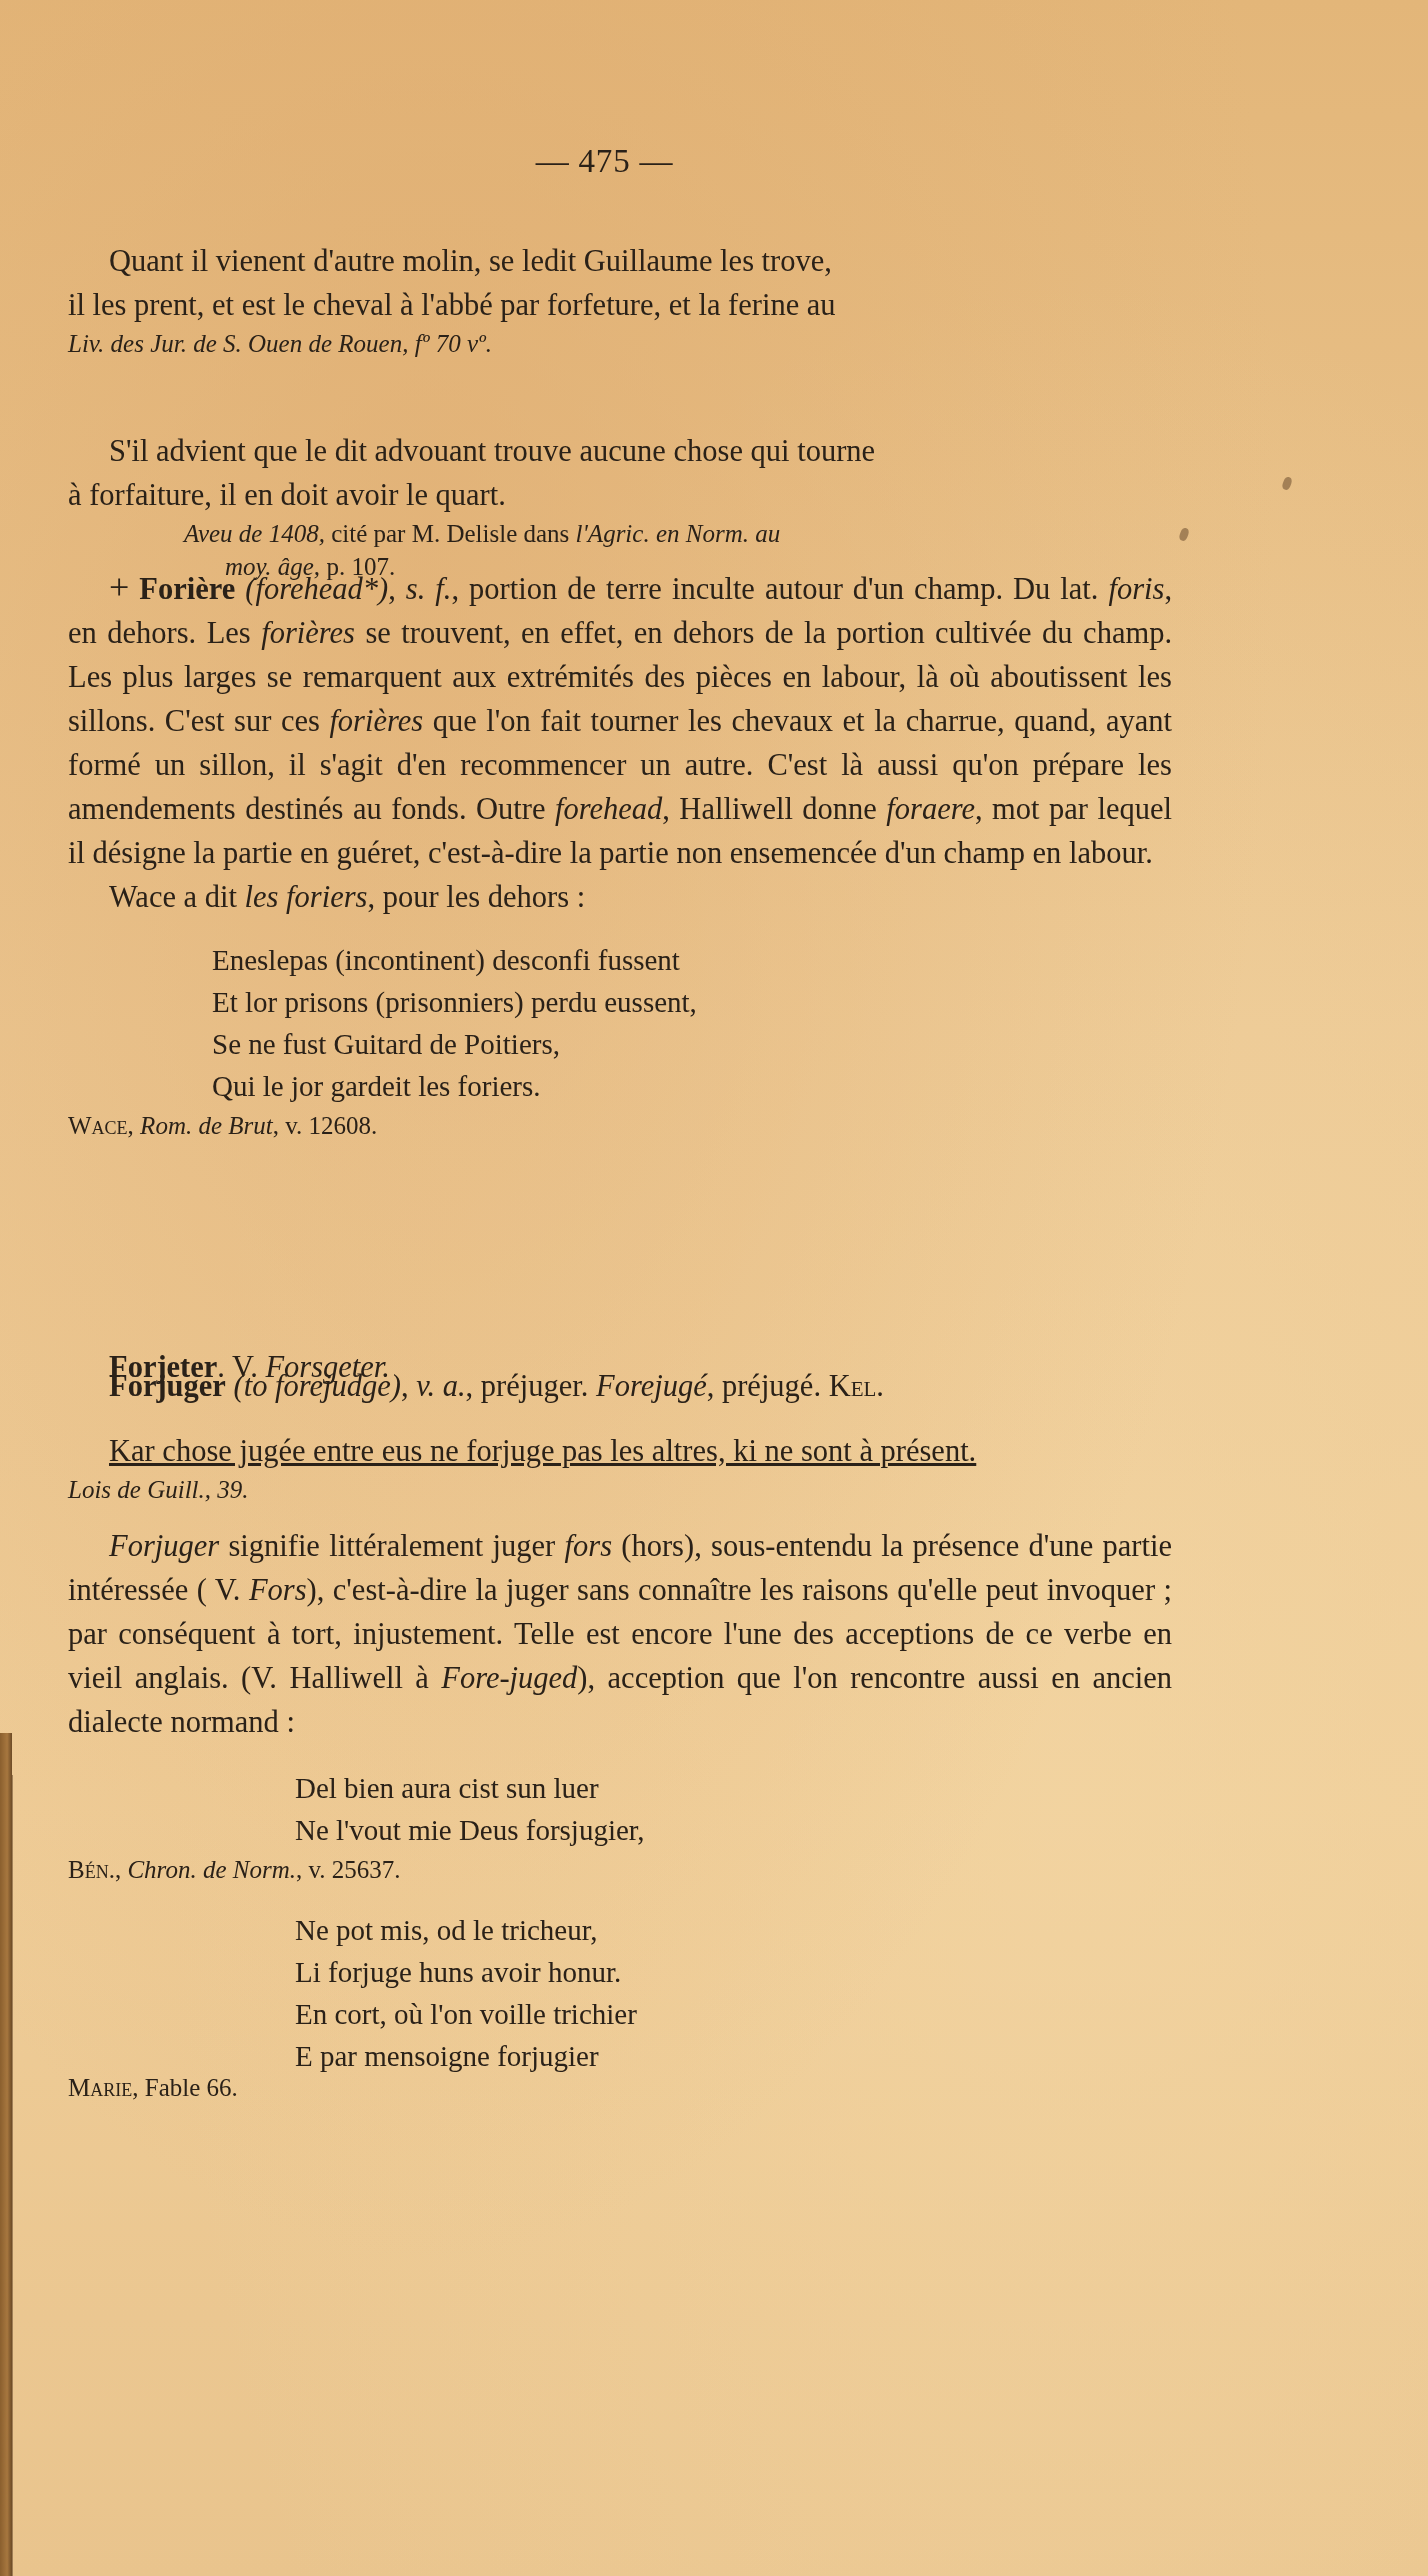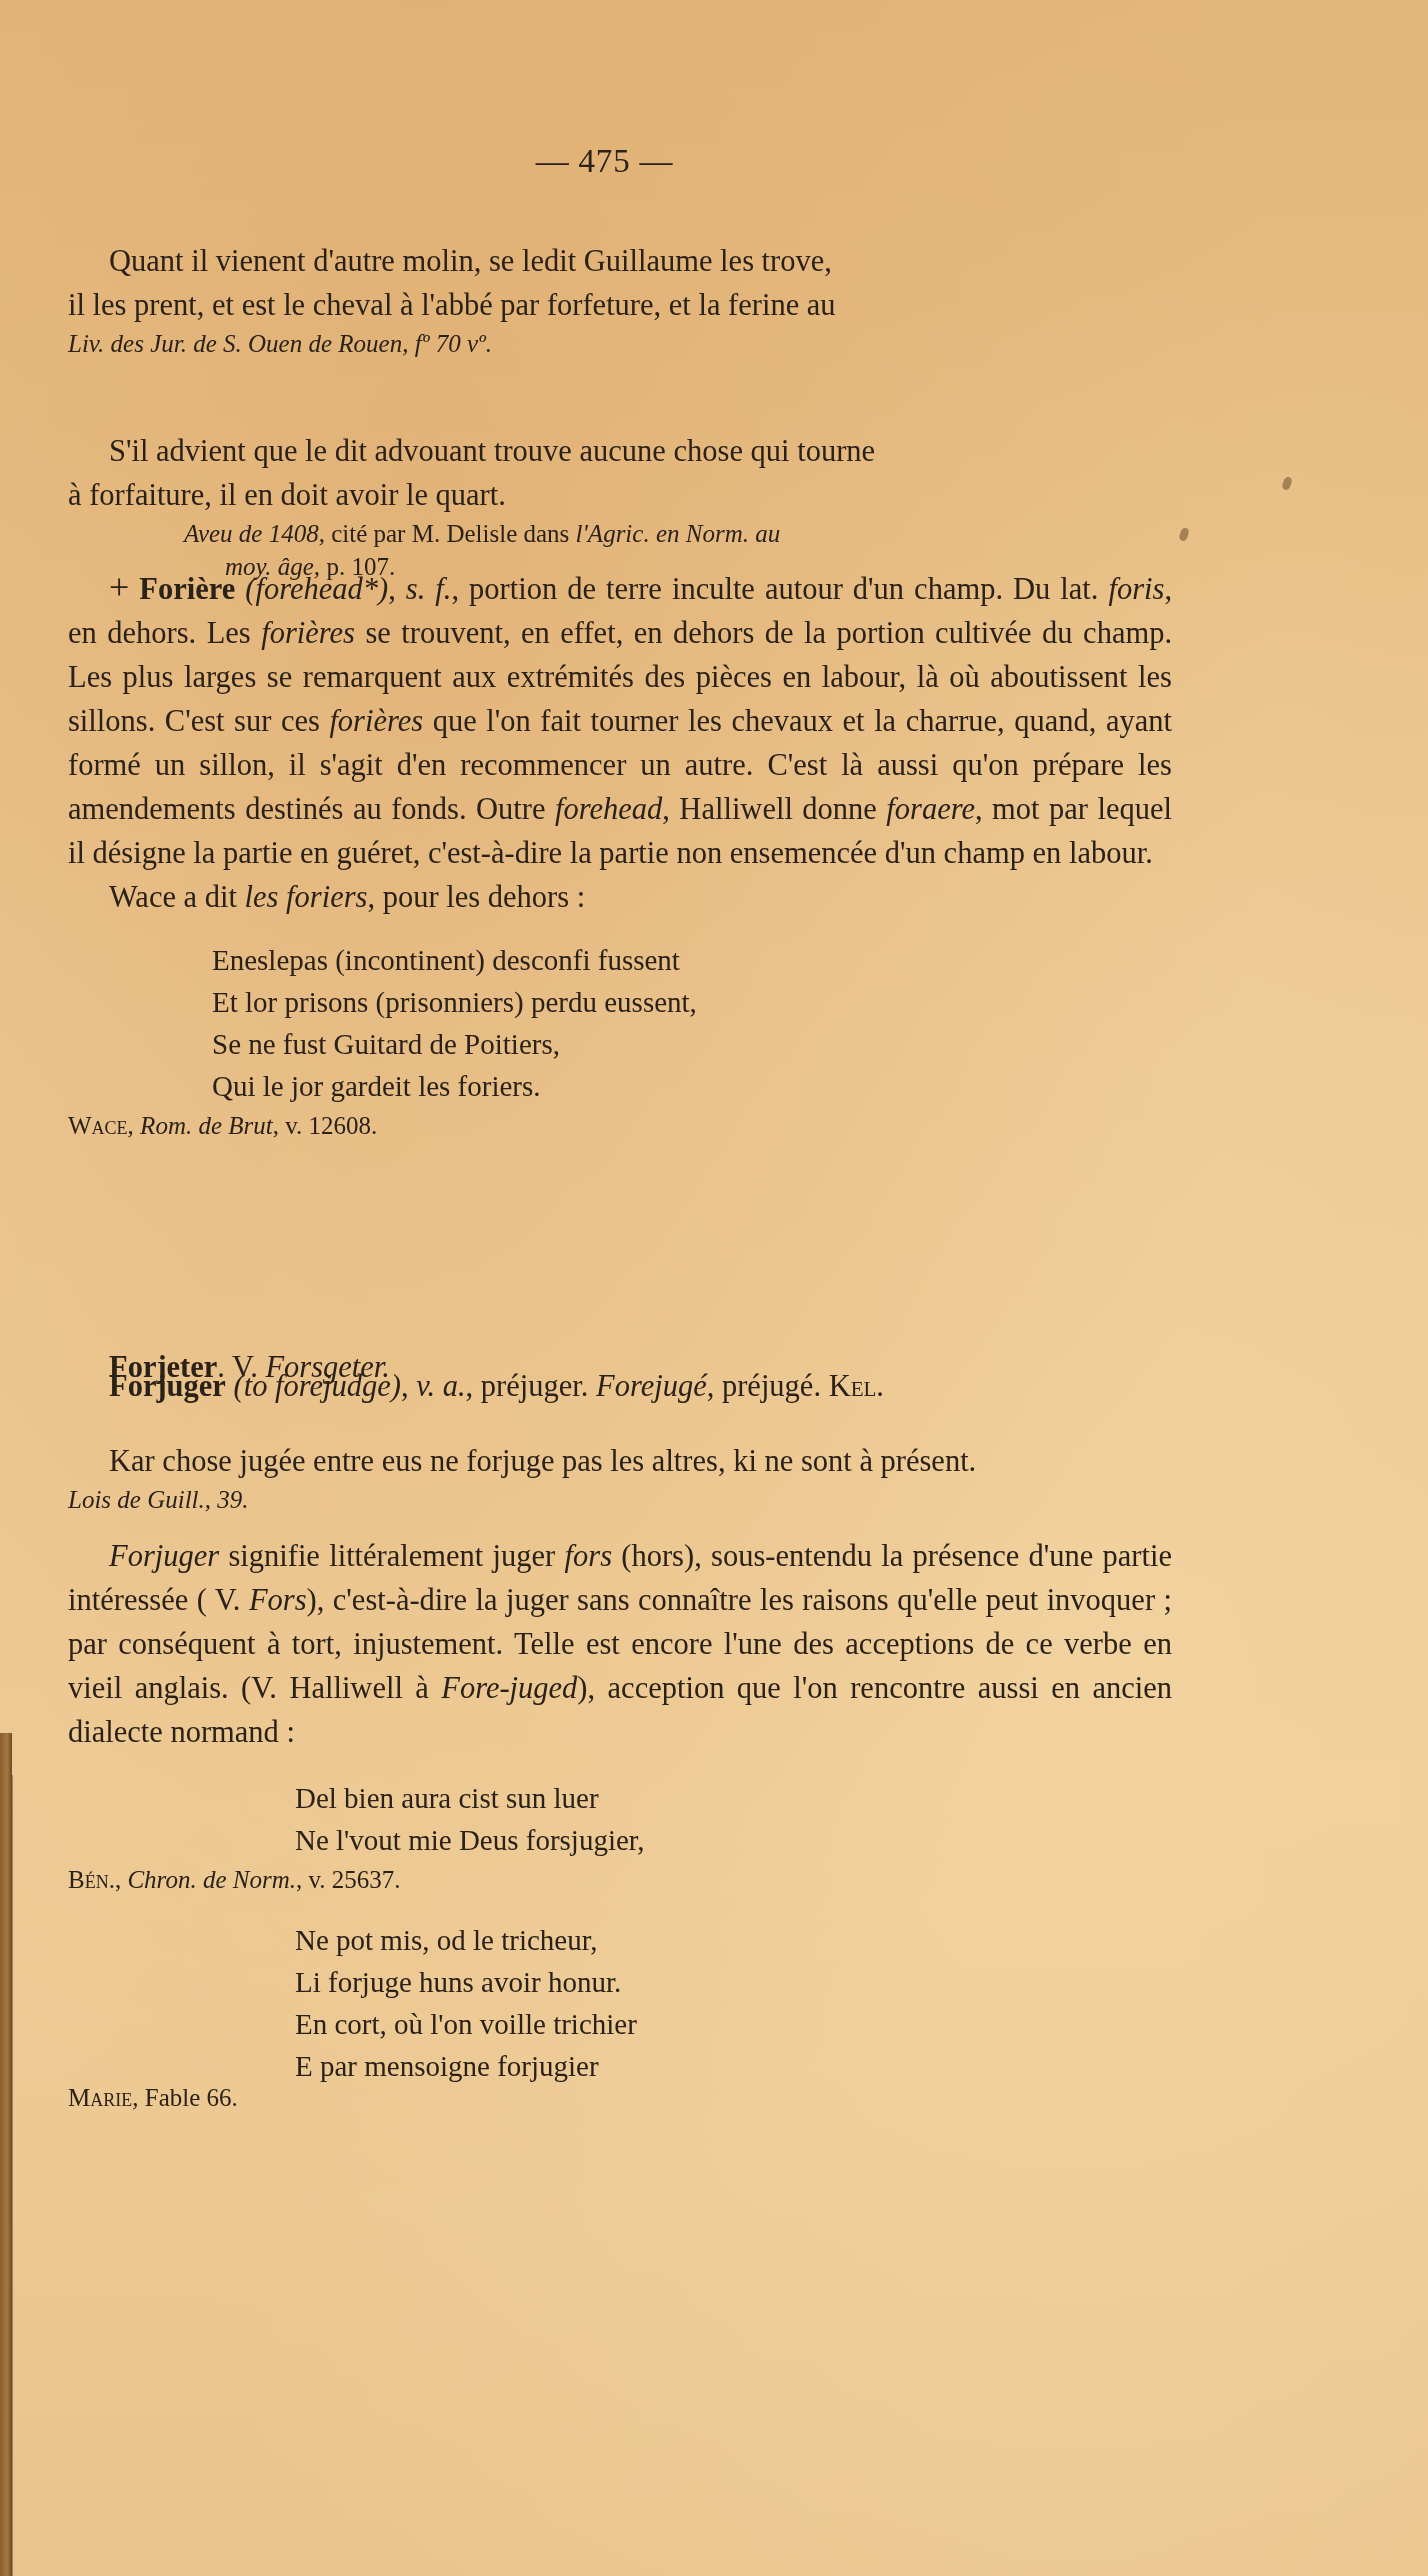--- a/index.html
+++ b/index.html
@@ -76,21 +76,21 @@
       </div>
       <p class="cite" style="padding-right:58px;"><span class="sc">Wace</span>, <i>Rom. de Brut</i><span>, v. 12608.</span></p>
     </div>
 
     <div class="block" style="top:1345px;">
       <p class="indent"><b>Forjeter</b><span>. V. </span><i>Forsgeter.</i></p>
     </div>
 
     <div class="block" style="top:1364px;">
       <p class="indent"><b>Forjuger</b> <i>(to forejudge)</i>, <i>v. a.</i><span>, préjuger. </span><i>Forejugé</i><span>, préjugé. </span><span class="sc">Kel</span>.</p>
-      <p class="indent" style="margin-top:31px;">Kar chose jugée entre eus ne forjuge pas les altres, ki ne sont à présent.</p>
+      <p class="indent" style="margin-top:21px;text-decoration:underline;">Kar chose jugée entre eus ne forjuge pas les altres, ki ne sont à présent.</p>
       <p class="cite" style="padding-right:58px;"><i>Lois de Guill., 39.</i></p>
       <p class="indent" style="margin-top:18px;"><i>Forjuger</i><span> signifie littéralement juger </span><i>fors</i><span> (hors), sous-entendu la présence d'une partie intéressée ( V. </span><i>Fors</i><span>), c'est-à-dire la juger sans connaître les raisons qu'elle peut invoquer ; par conséquent à tort, injustement. Telle est encore l'une des acceptions de ce verbe en vieil anglais. (V. Halliwell à </span><i>Fore-juged</i><span>), acception que l'on rencontre aussi en ancien dialecte normand :</span></p>
       <div style="margin-top:25px;padding-left:223px;">
         <p class="verse">Del bien aura cist sun luer</p>
         <p class="verse">Ne l'vout mie Deus forsjugier,</p>
       </div>
       <p class="cite" style="padding-right:66px;"><span class="sc">Bén.</span>, <i>Chron. de Norm.</i><span>, v. 25637.</span></p>
       <div style="margin-top:25px;padding-left:223px;">
         <p class="verse">Ne pot mis, od le tricheur,</p>
         <p class="verse">Li forjuge huns avoir honur.</p>

